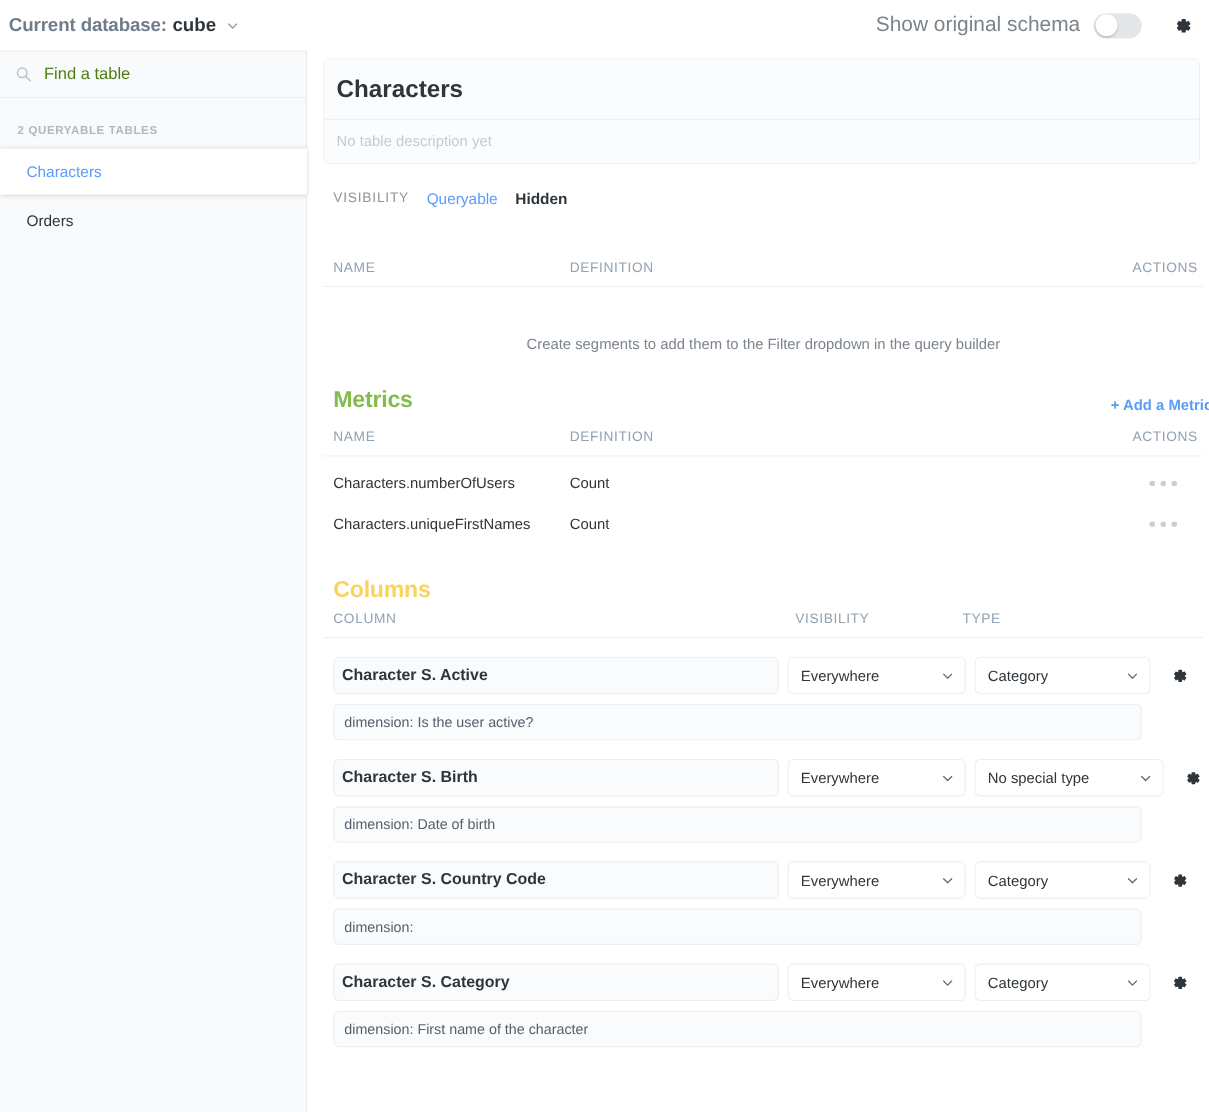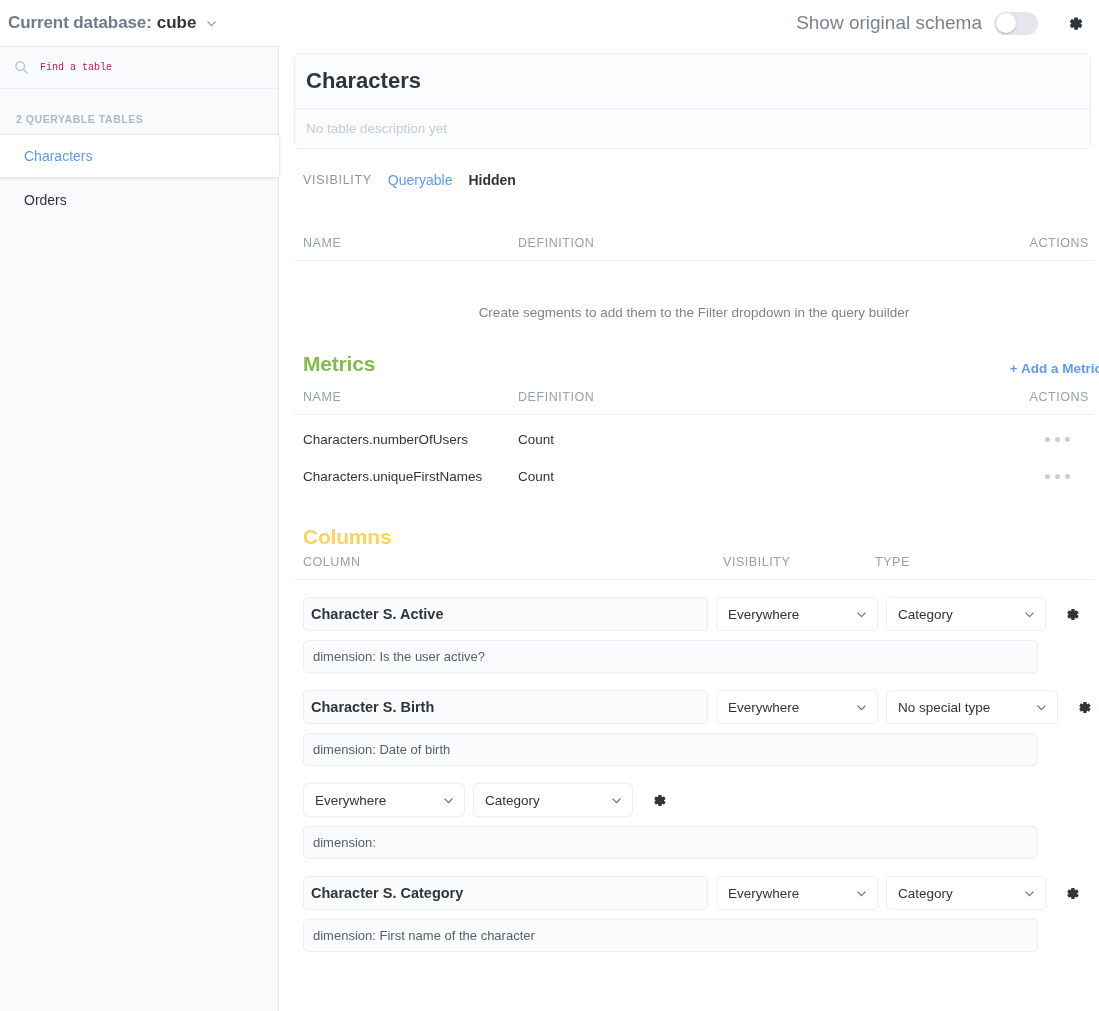--- a/index.html
+++ b/index.html
@@ -91,24 +91,23 @@
   }
   .search-box {
     height: 42px;
     display: flex;
     align-items: center;
     padding: 0 14px;
     border-bottom: 1px solid #eceff2;
     background: #f9fafb;
   }
   .search-box .ph {
-    font-size: 10px;
-    color: #be185d;
+    font-size: 15px;
+    color: #4d7c0f;
     margin-left: 11px;
-    font-family: Liberation Mono, monospace;
   }
   .tables-head {
     font-size: 10.5px;
     letter-spacing: .55px;
     color: #b0b9c2;
     font-weight: 700;
     padding: 24px 0 10px 16px;
   }
   .table-item {
     height: 38px;
@@ -465,20 +464,21 @@
               <path d="M12 8.2a3.8 3.8 0 1 0 0 7.6 3.8 3.8 0 0 0 0-7.6zm0 5.8a2 2 0 1 1 0-4 2 2 0 0 1 0 4z"></path>
               <path d="M20.6 13.4l-1.5-.9a7.3 7.3 0 0 0 0-1l1.5-.9a.6.6 0 0 0 .2-.8l-1.6-2.7a.6.6 0 0 0-.8-.2l-1.5.9a7 7 0 0 0-.9-.5V5.6a.6.6 0 0 0-.6-.6h-3.2a.6.6 0 0 0-.6.6v1.7c-.3.1-.6.3-.9.5l-1.5-.9a.6.6 0 0 0-.8.2L6.8 9.8a.6.6 0 0 0 .2.8l1.5.9a7.3 7.3 0 0 0 0 1l-1.5.9a.6.6 0 0 0-.2.8l1.6 2.7c.2.3.5.4.8.2l1.5-.9c.3.2.6.4.9.5v1.7c0 .3.3.6.6.6h3.2c.3 0 .6-.3.6-.6v-1.7c.3-.1.6-.3.9-.5l1.5.9c.3.2.6 0 .8-.2l1.6-2.7a.6.6 0 0 0-.2-.8z"></path>
             </svg>
           </span>
         </div>
         <div class="desc-input">dimension: Date of birth</div>
       </div>
 
       <div class="col-block">
         <div class="col-main">
+          <div class="name-input">Character S. Country Code</div>
           <div class="sel sel-vis">
             <span>Everywhere</span>
             <span>
               <svg width="13" height="13" viewBox="0 0 16 16">
                   <path d="M3.5 6 L8 10.5 L12.5 6" fill="none" stroke="#5e6a75" stroke-width="1.4" stroke-linecap="round" stroke-linejoin="round"></path>
                 </svg>
             </span>
           </div>
           <div class="sel sel-type">
             <span>Category</span>

